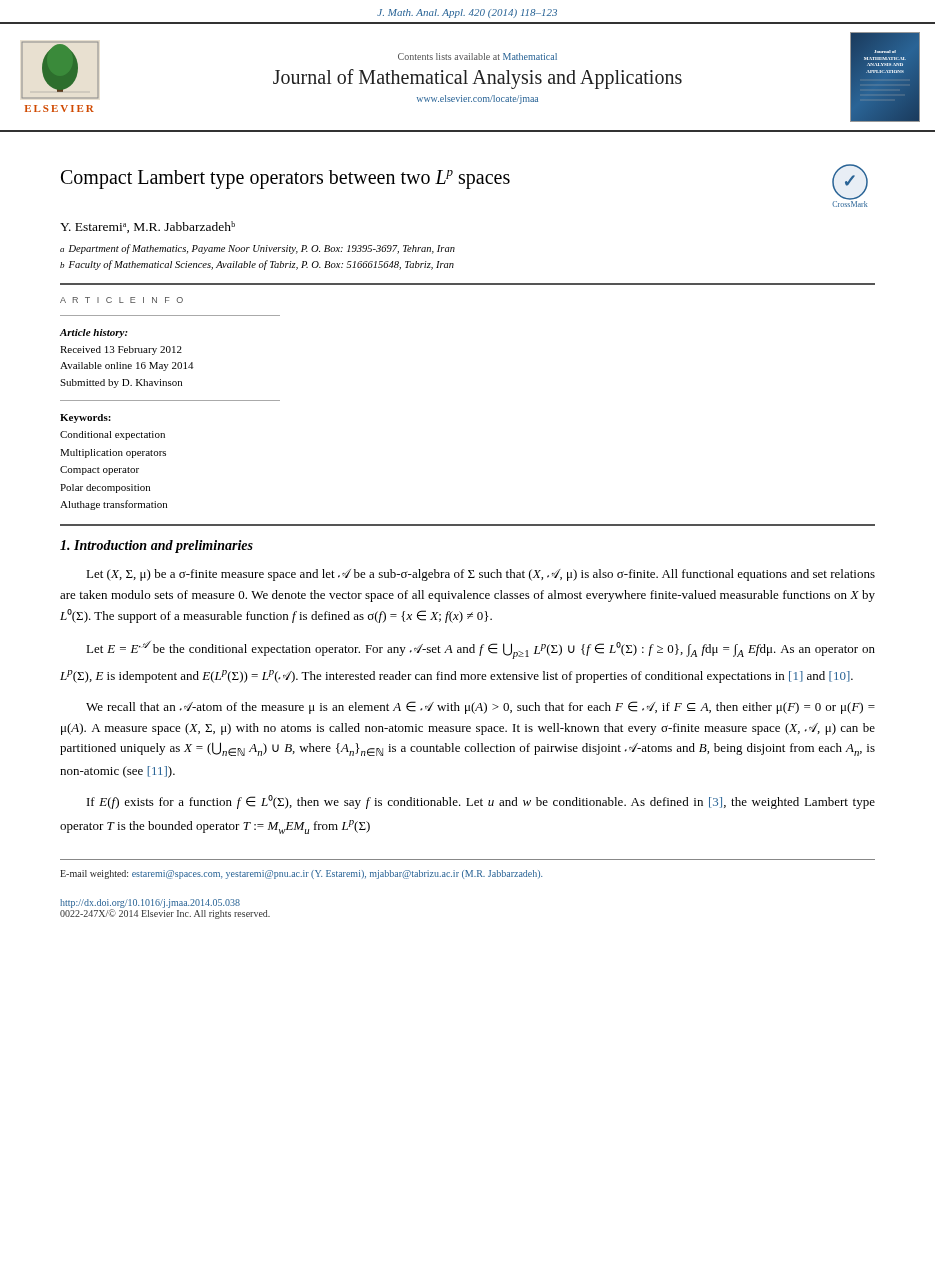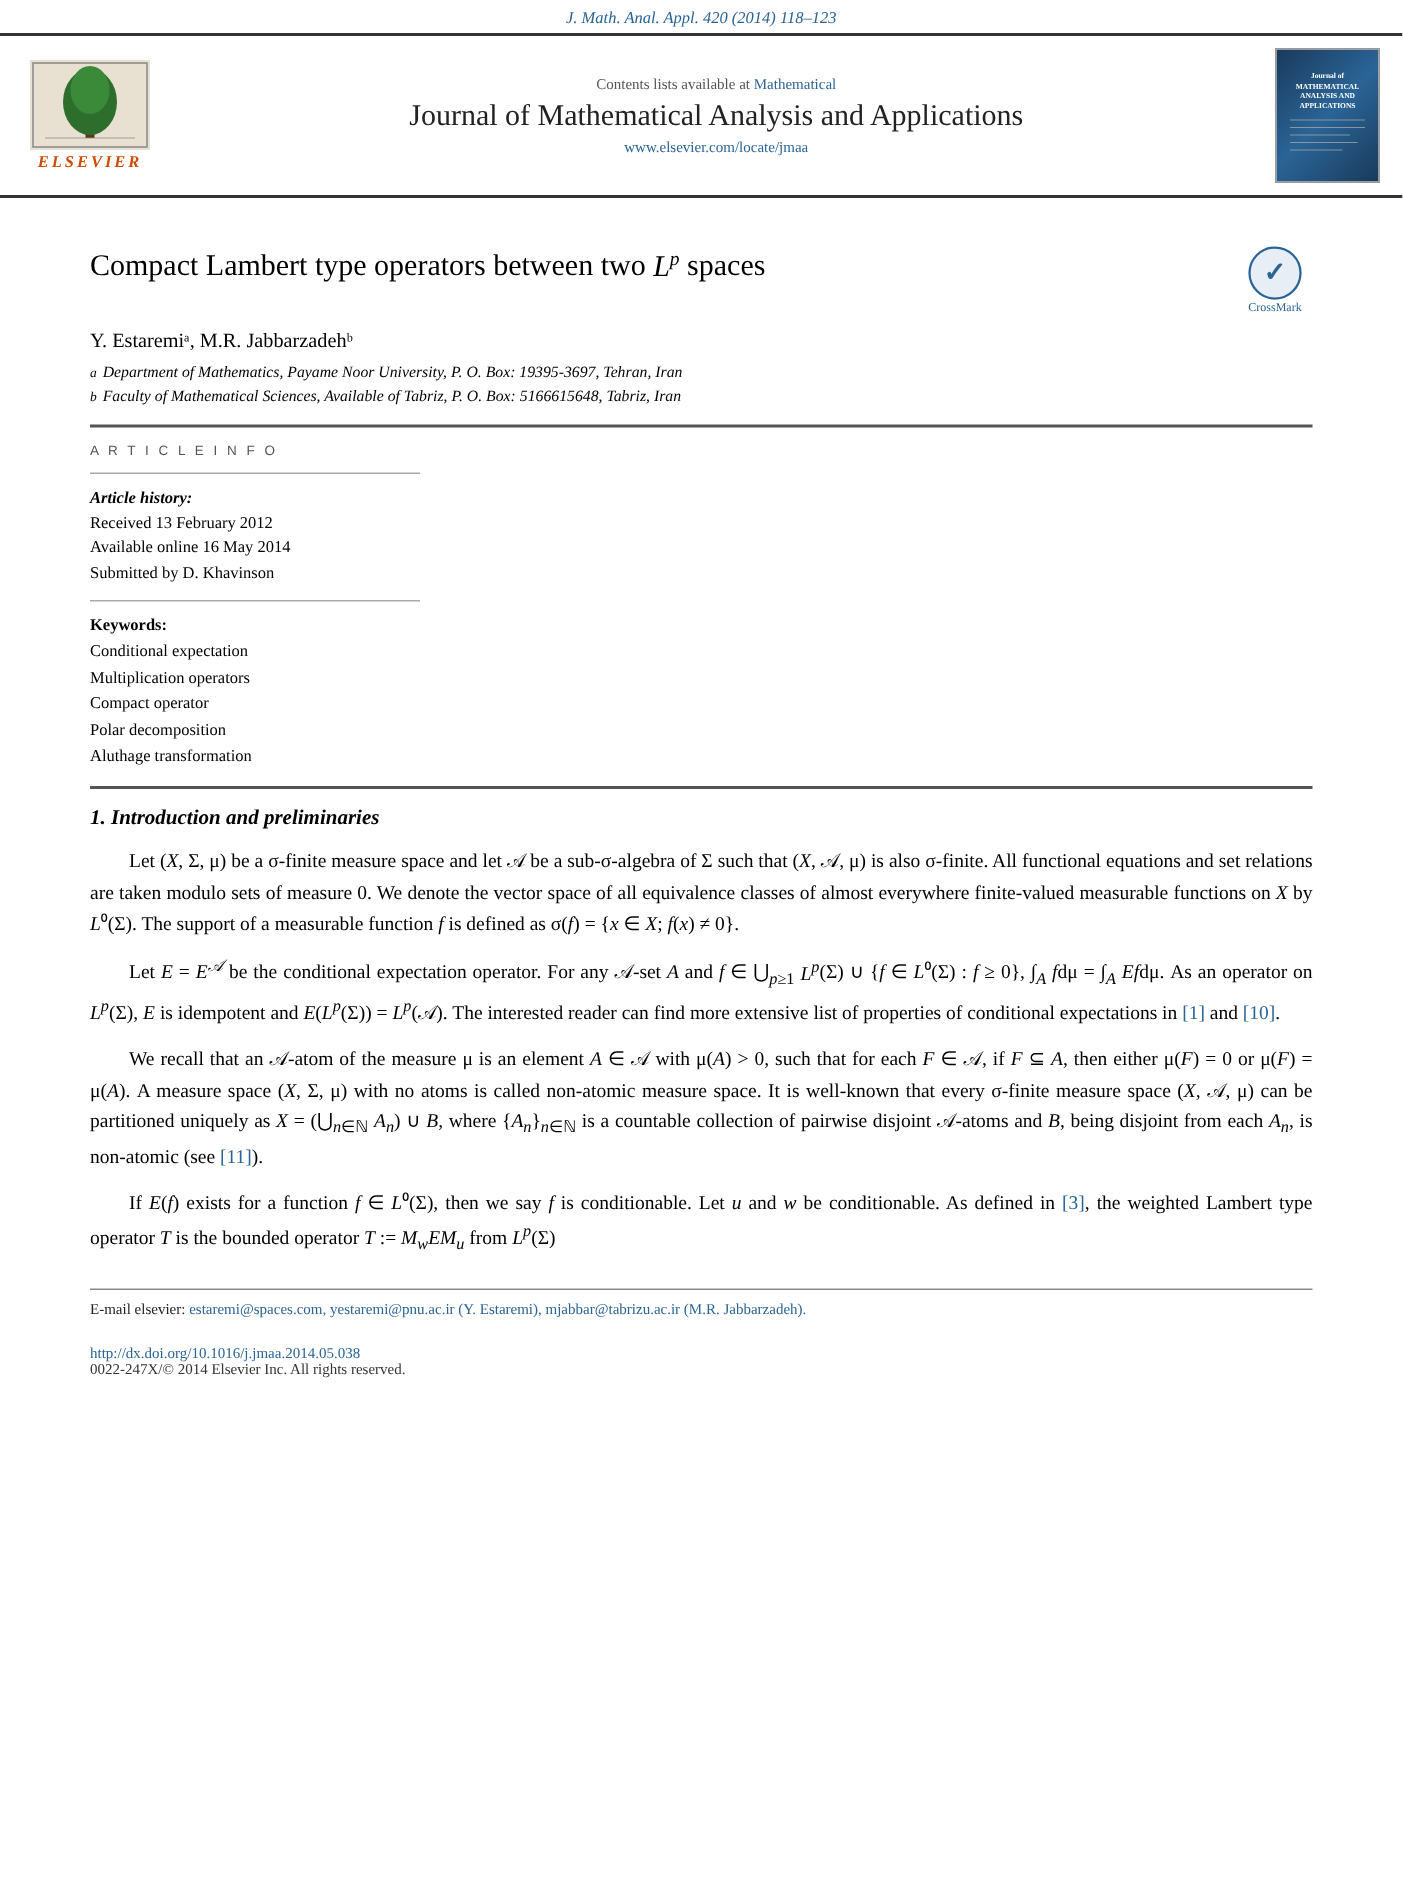--- a/index.html
+++ b/index.html
@@ -40,21 +40,20 @@
     .elsevier-tree {
       width: 80px;
       height: 60px;
     }
     .elsevier-label {
       font-size: 11px;
       font-weight: bold;
       color: #d04a02;
       letter-spacing: 2px;
       margin-top: 2px;
-      font-style: italic;
     }
     .header-center {
       flex: 1;
       text-align: center;
     }
     .contents-line {
       font-size: 10px;
       color: #555;
       margin-bottom: 2px;
     }
@@ -379,20 +378,20 @@
   <div class="body-text">
     <span class="indent">We recall that an 𝒜-atom of the measure μ is an element <span class="math">A</span> ∈ 𝒜 with μ(<span class="math">A</span>) &gt; 0, such that for each <span class="math">F</span> ∈ 𝒜, if <span class="math">F</span> ⊆ <span class="math">A</span>, then either μ(<span class="math">F</span>) = 0 or μ(<span class="math">F</span>) = μ(<span class="math">A</span>). A measure space (<span class="math">X</span>, Σ, μ) with no atoms is called non-atomic measure space. It is well-known that every σ-finite measure space (<span class="math">X</span>, 𝒜, μ) can be partitioned uniquely as <span class="math">X</span> = (⋃<sub><span class="math">n</span>∈ℕ</sub> <span class="math">A<sub>n</sub></span>) ∪ <span class="math">B</span>, where {<span class="math">A<sub>n</sub></span>}<sub><span class="math">n</span>∈ℕ</sub> is a countable collection of pairwise disjoint 𝒜-atoms and <span class="math">B</span>, being disjoint from each <span class="math">A<sub>n</sub></span>, is non-atomic (see <a class="ref-link">[11]</a>).</span>
   </div>
 
   <div class="body-text">
     <span class="indent">If <span class="math">E</span>(<span class="math">f</span>) exists for a function <span class="math">f</span> ∈ <span class="math">L</span>⁰(Σ), then we say <span class="math">f</span> is conditionable. Let <span class="math">u</span> and <span class="math">w</span> be conditionable. As defined in <a class="ref-link">[3]</a>, the weighted Lambert type operator <span class="math">T</span> is the bounded operator <span class="math">T</span> := <span class="math">M<sub>w</sub>EM<sub>u</sub></span> from <span class="math">L<sup>p</sup></span>(Σ)</span>
   </div>
 
   <div class="footnote-area">
     <div class="footnote-text">
-      <span>E-mail elsevier:</span>
+      <span>E-mail weighted:</span>
       <span class="footnote-email">estaremi@spaces.com, yestaremi@pnu.ac.ir (Y. Estaremi), mjabbar@tabrizu.ac.ir (M.R. Jabbarzadeh).</span>
     </div>
     <div class="doi-text">http://dx.doi.org/10.1016/j.jmaa.2014.05.038</div>
     <div class="rights-text">0022-247X/© 2014 Elsevier Inc. All rights reserved.</div>
   </div>
 
 </div>
 
 </body></html>

